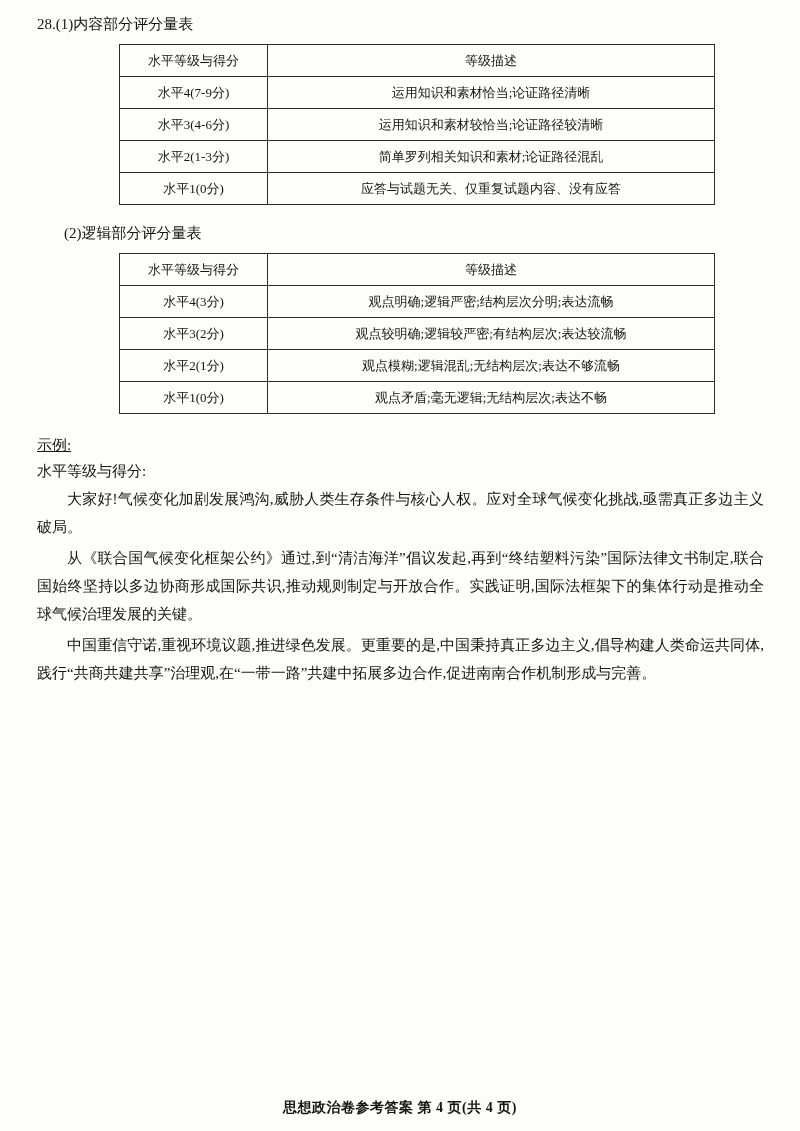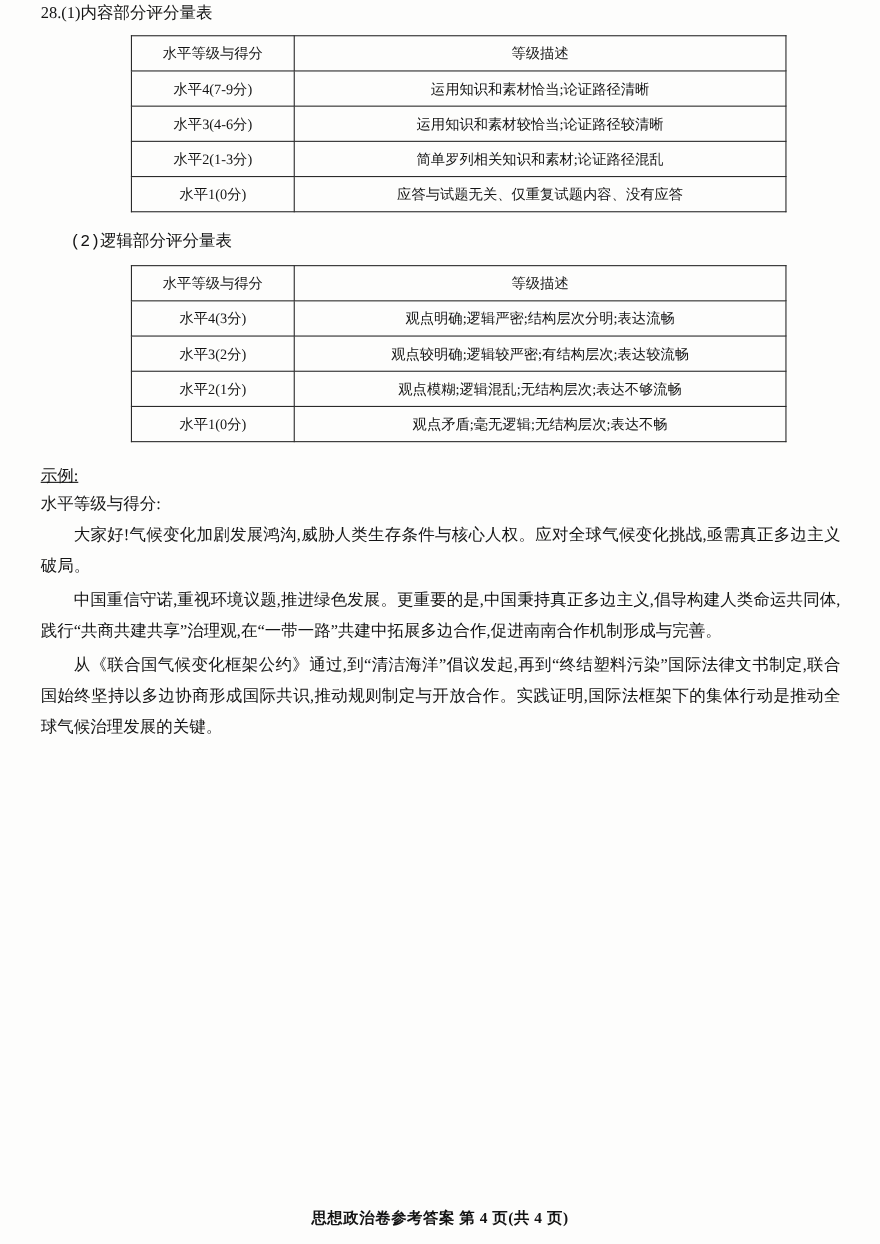--- a/index.html
+++ b/index.html
@@ -5,39 +5,39 @@
   html, body { margin: 0; padding: 0; }
   body {
     width: 800px;
     height: 1131px;
     background: #fdfdfc;
     font-family: "Liberation Serif", "DejaVu Serif", serif;
     color: #141414;
     position: relative;
     overflow: hidden;
   }
-  .content { padding: 0 36px 0 37px; }
+  .content { padding: 12px 36px 0 37px; }
   .q-title { font-size: 15px; line-height: 24px; }
   .rubric-wrap { margin: 8px 0 0 82px; }
   table.rubric {
     border-collapse: collapse;
     width: 596px;
     table-layout: fixed;
   }
   table.rubric th, table.rubric td {
     border: 1px solid #2b2b2b;
     font-weight: normal;
     font-size: 13px;
     text-align: center;
     height: 29px;
     padding: 1px 6px;
     line-height: 19px;
   }
   .col-level { width: 148px; }
-  .sec2-title { font-size: 15px; margin: 16px 0 0 27px; line-height: 24px; font-family: Liberation Mono, monospace; }
+  .sec2-title { font-size: 15px; margin: 16px 0 0 27px; line-height: 24px; }
   .example-label { font-size: 15px; margin-top: 18px; line-height: 26px; text-decoration: underline; }
   .salutation { font-size: 15px; line-height: 27px; }
   p.body-para {
     font-size: 15px;
     line-height: 28px;
     text-align: justify;
     text-indent: 2em;
     margin: 0;
   }
   p.body-para + p.body-para { margin-top: 3px; }
@@ -119,18 +119,18 @@
         <td>观点矛盾;毫无逻辑;无结构层次;表达不畅</td>
       </tr>
     </tbody>
       </table>
   </div>
 
   <div class="example-label">示例:</div>
   <div class="salutation">水平等级与得分:</div>
 
   <p class="body-para">大家好!气候变化加剧发展鸿沟,威胁人类生存条件与核心人权。应对全球气候变化挑战,亟需真正多边主义破局。</p>
+  <p class="body-para">从《联合国气候变化框架公约》通过,到“清洁海洋”倡议发起,再到“终结塑料污染”国际法律文书制定,联合国始终坚持以多边协商形成国际共识,推动规则制定与开放合作。实践证明,国际法框架下的集体行动是推动全球气候治理发展的关键。</p>
   <p class="body-para">中国重信守诺,重视环境议题,推进绿色发展。更重要的是,中国秉持真正多边主义,倡导构建人类命运共同体,践行“共商共建共享”治理观,在“一带一路”共建中拓展多边合作,促进南南合作机制形成与完善。</p>
-  <p class="body-para">从《联合国气候变化框架公约》通过,到“清洁海洋”倡议发起,再到“终结塑料污染”国际法律文书制定,联合国始终坚持以多边协商形成国际共识,推动规则制定与开放合作。实践证明,国际法框架下的集体行动是推动全球气候治理发展的关键。</p>
 
 </div>
 
 <div class="footer">思想政治卷参考答案  第 4 页(共 4 页)</div>
 
 </body></html>

